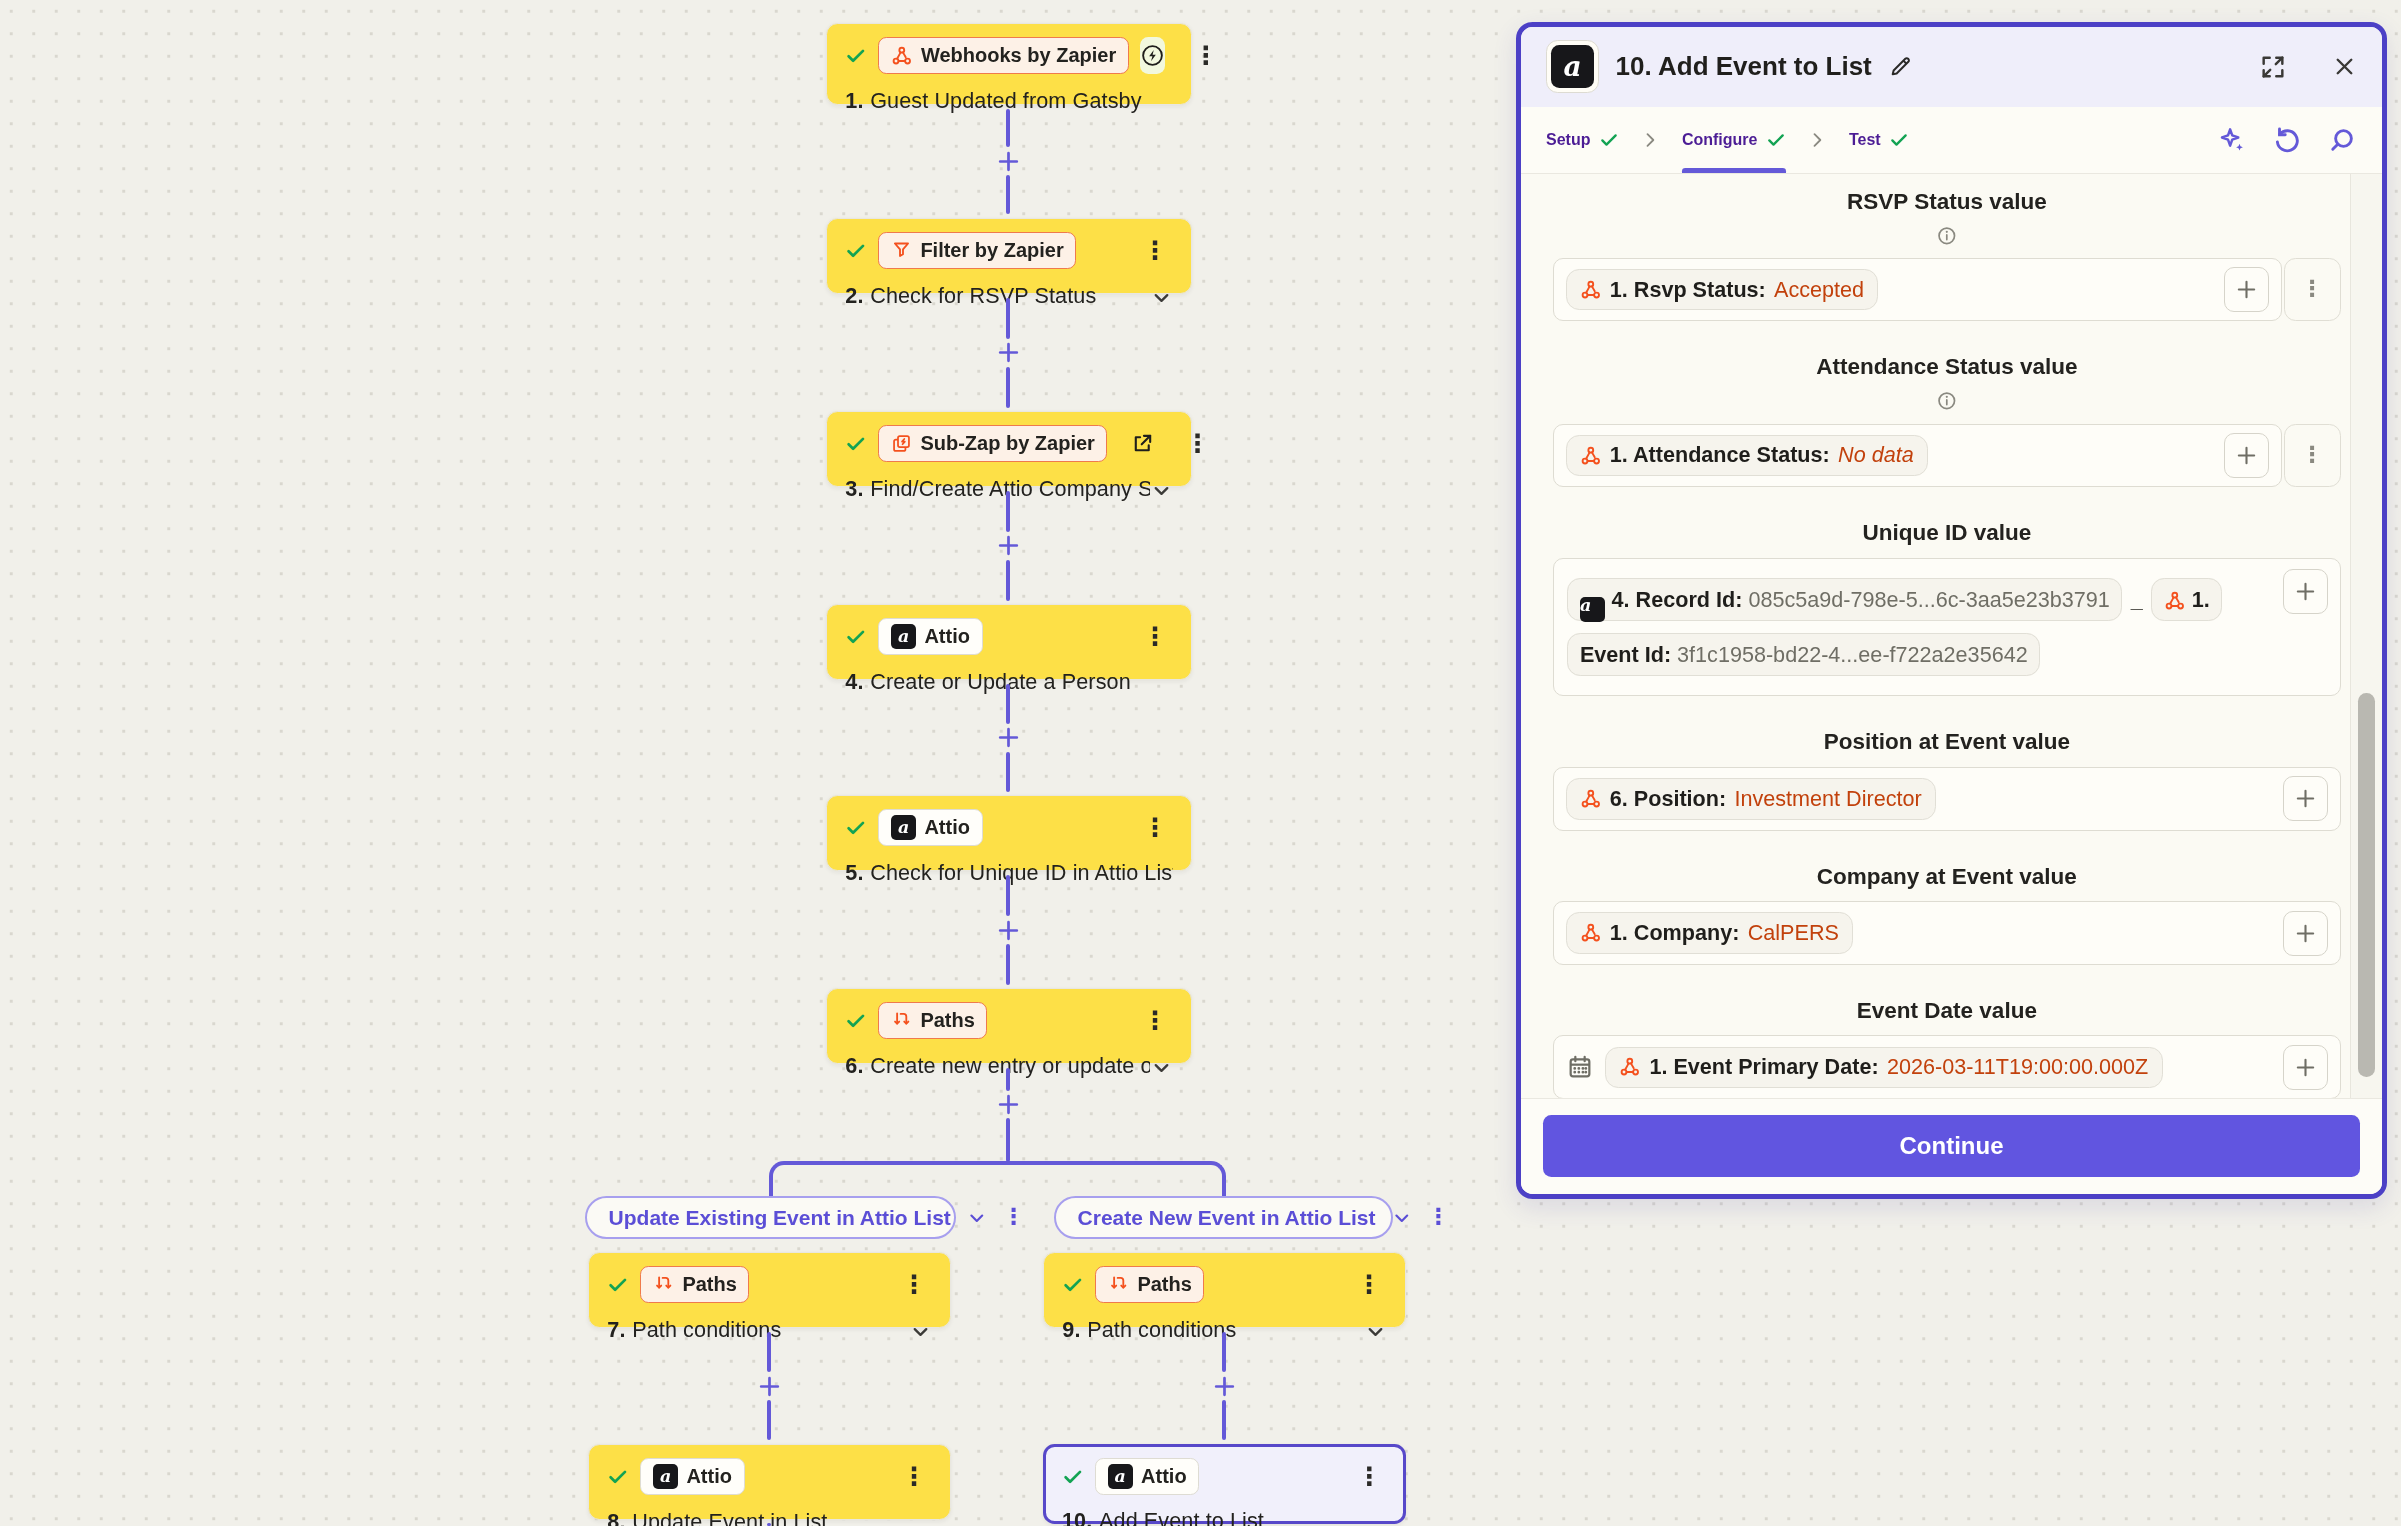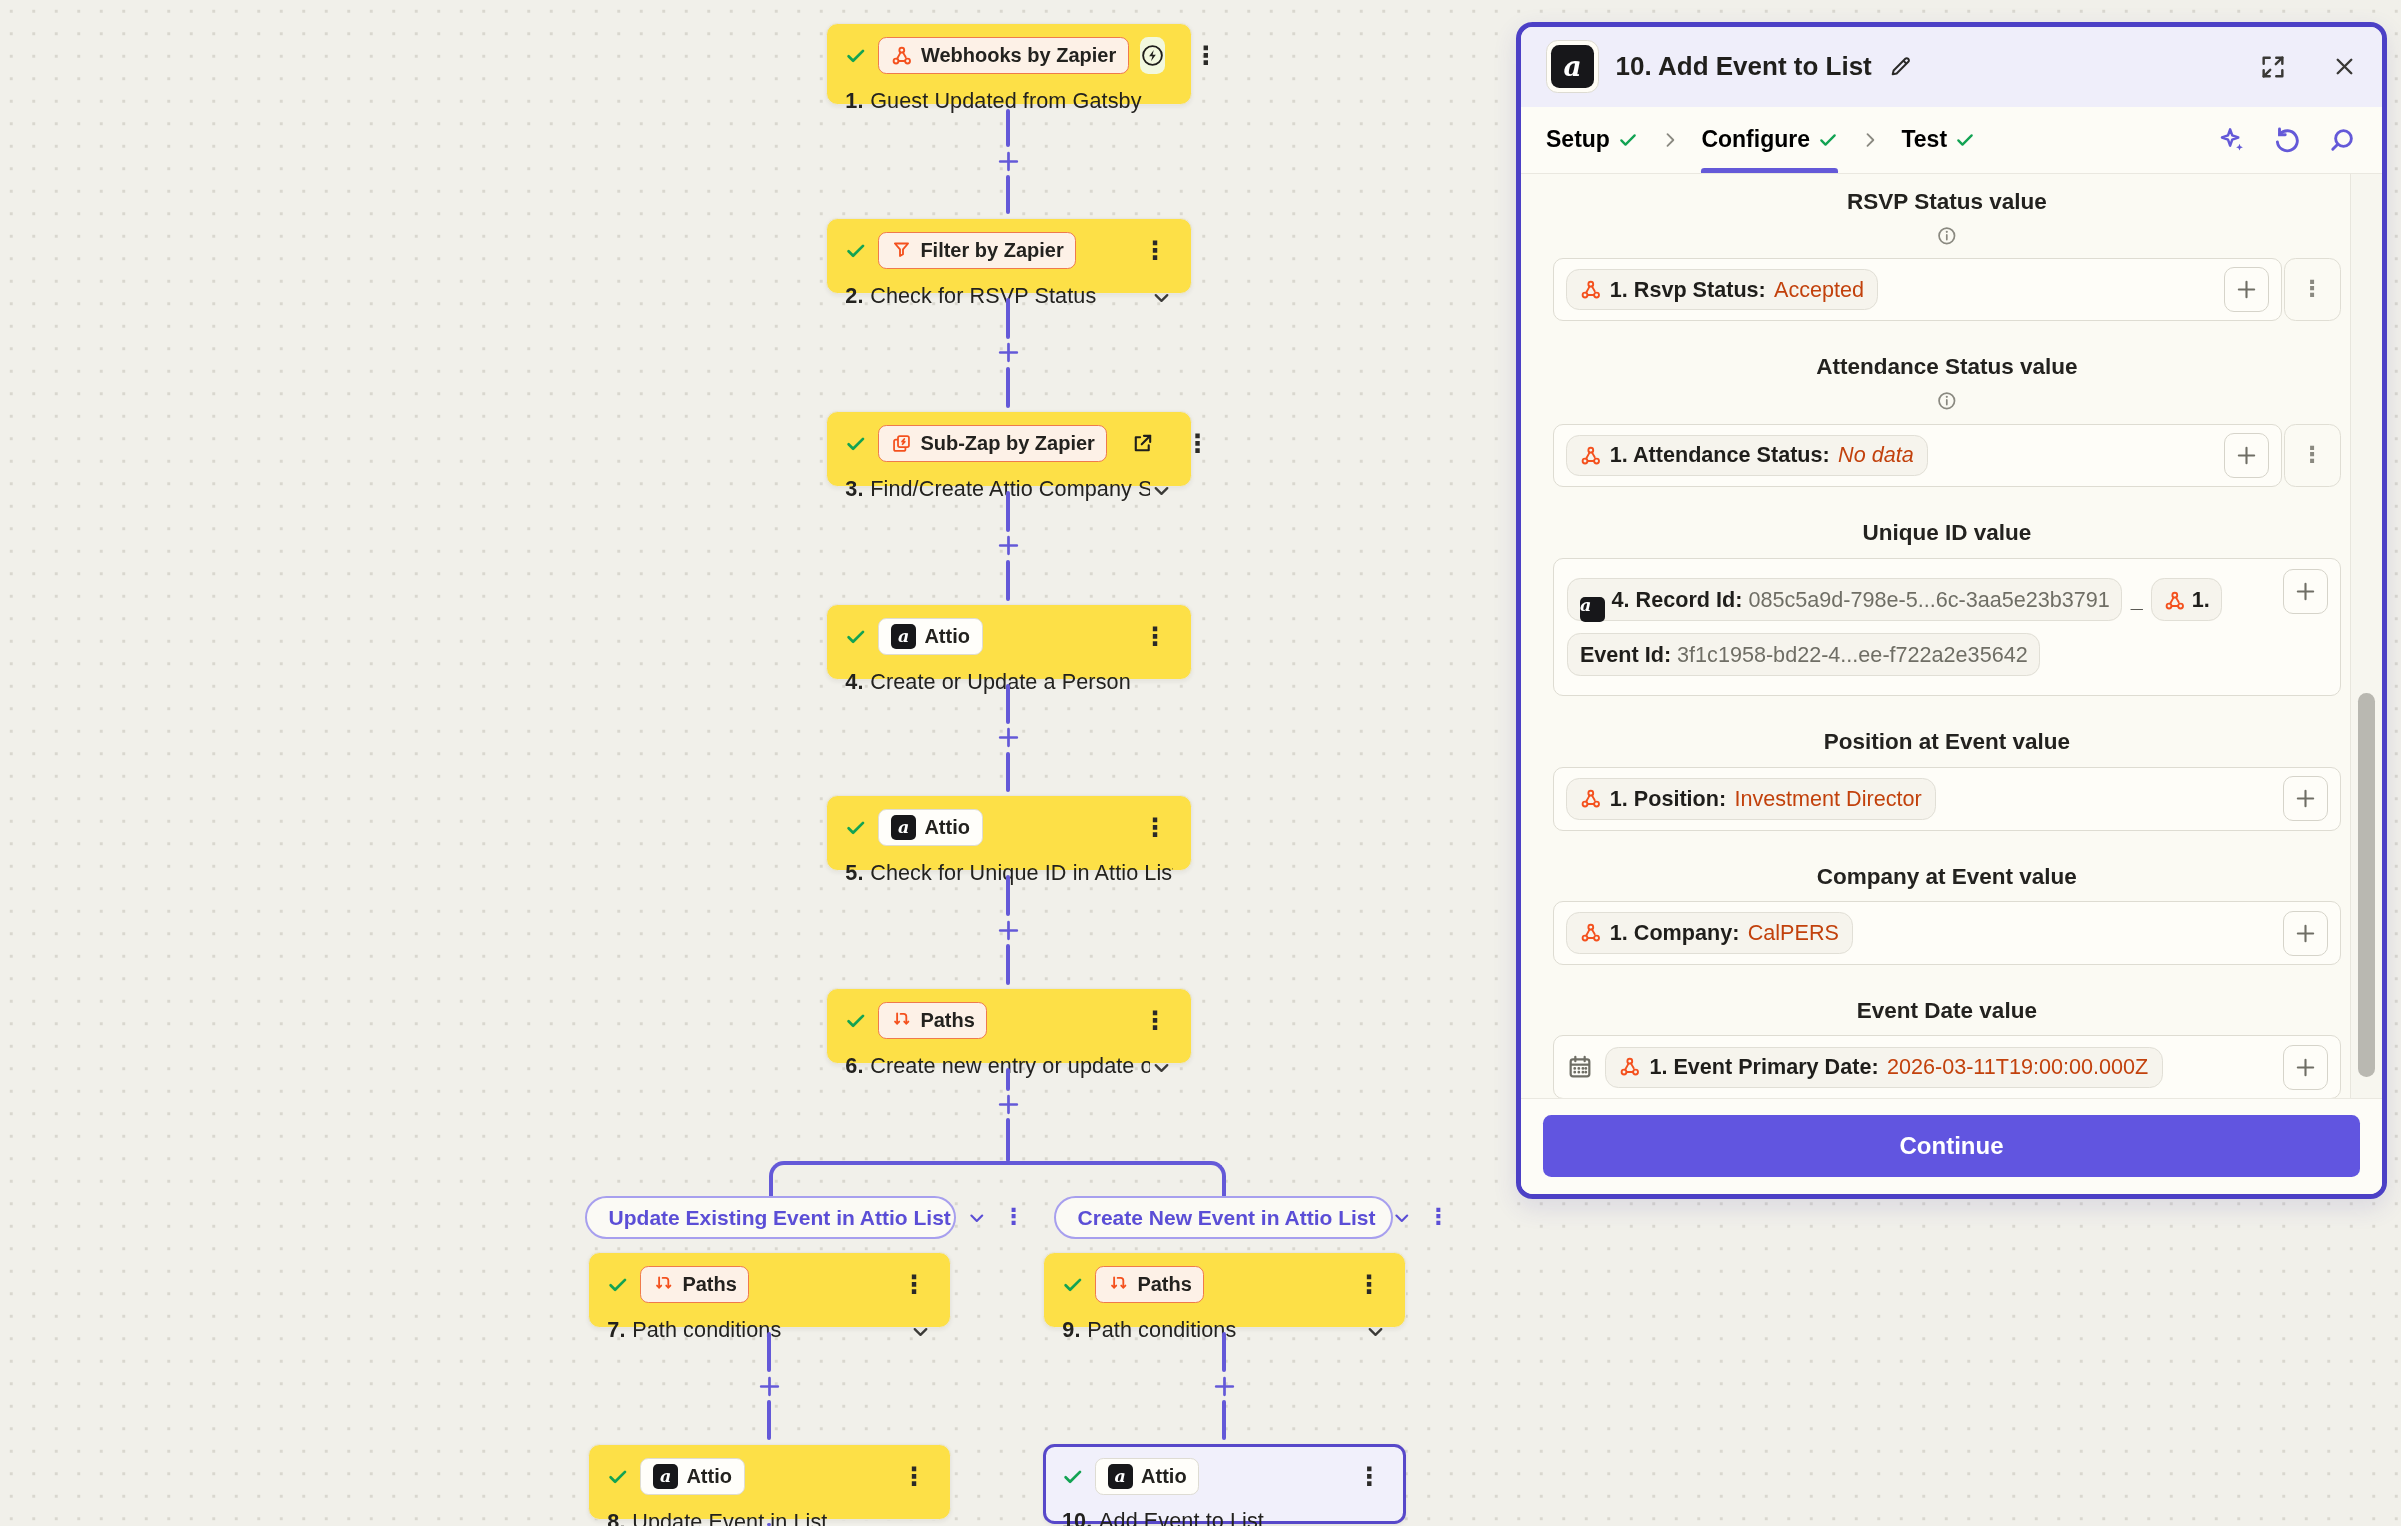--- a/index.html
+++ b/index.html
@@ -76,21 +76,21 @@
     display: flex; align-items: center; justify-content: center; flex: none;
   }
   .panel-appicon .attio-sq { width: 43px; height: 43px; border-radius: 8.3px; font-size: 28px; }
   .panel-title { font-size: 26px; font-weight: 700; color: #201f1c; white-space: nowrap; }
   .panel-header .spacer { flex: 1; }
   .tabs {
     height: 67px; background: #fdfcf6; border-bottom: 1.7px solid #eae8e0;
     display: flex; align-items: center; padding: 0 25px; gap: 21.6px; flex: none;
   }
   .tab { display: flex; align-items: center; gap: 8.3px; height: 100%; position: relative; cursor: pointer; }
-  .tab-label { font-size: 23px; font-weight: 700; color: #000000; }
+  .tab-label { font-size: 16px; font-weight: 700; color: #4c1d95; }
   .tab.active::after { content: ""; position: absolute; left: 0; right: 0; bottom: -0.8px; height: 5px; background: #6459d8; border-radius: 3.3px 3.3px 0 0; }
   .tab-sep { color: #8a8980; display: inline-flex; }
   .tabs .spacer { flex: 1; }
   .tabs-actions { display: flex; align-items: center; gap: 25px; }
 
   .panel-body { flex: 1; position: relative; background: #fbfaf3; overflow: hidden; }
   .panel-scroll { position: absolute; left: 0; top: 0; right: 33px; bottom: 0; padding: 15px 8.3px 0 32px; }
   .scroll-track { position: absolute; top: 0; bottom: 0; right: 0; width: 32px; background: #f7f6ef; border-left: 0.8px solid #e8e6dd; }
   .scroll-thumb { position: absolute; right: 7.5px; width: 16.6px; top: 519px; height: 384px; background: #b9b8b1; border-radius: 8.3px; cursor: grab; }
 
@@ -701,21 +701,21 @@
               <span>
                 <svg width="21.6" height="21.6" viewBox="0 0 24 24" fill="none" stroke="#f4511e" stroke-width="2.1" stroke-linecap="round">
                     <circle cx="12" cy="5.8" r="2.7"></circle>
                     <circle cx="5.6" cy="17.8" r="2.7"></circle>
                     <circle cx="18.4" cy="17.8" r="2.7"></circle>
                     <path d="M10.7 8.2L6.8 15.2"></path>
                     <path d="M13.3 8.2l3.1 5.4"></path>
                     <path d="M8.4 17.8h7.2"></path>
                   </svg>
               </span>
-              <b>1. Position:</b>
+              <b>6. Position:</b>
               <span class="chip-val">Investment Director</span>
             </span>
             <span class="plus-sq">
               <svg width="23" height="23" viewBox="0 0 24 24" fill="none" stroke="#6f6e65" stroke-width="2.2" stroke-linecap="round">
                   <path d="M12 4v16M4 12h16"></path>
                 </svg>
             </span>
           </div>
         </div>
       </div>

